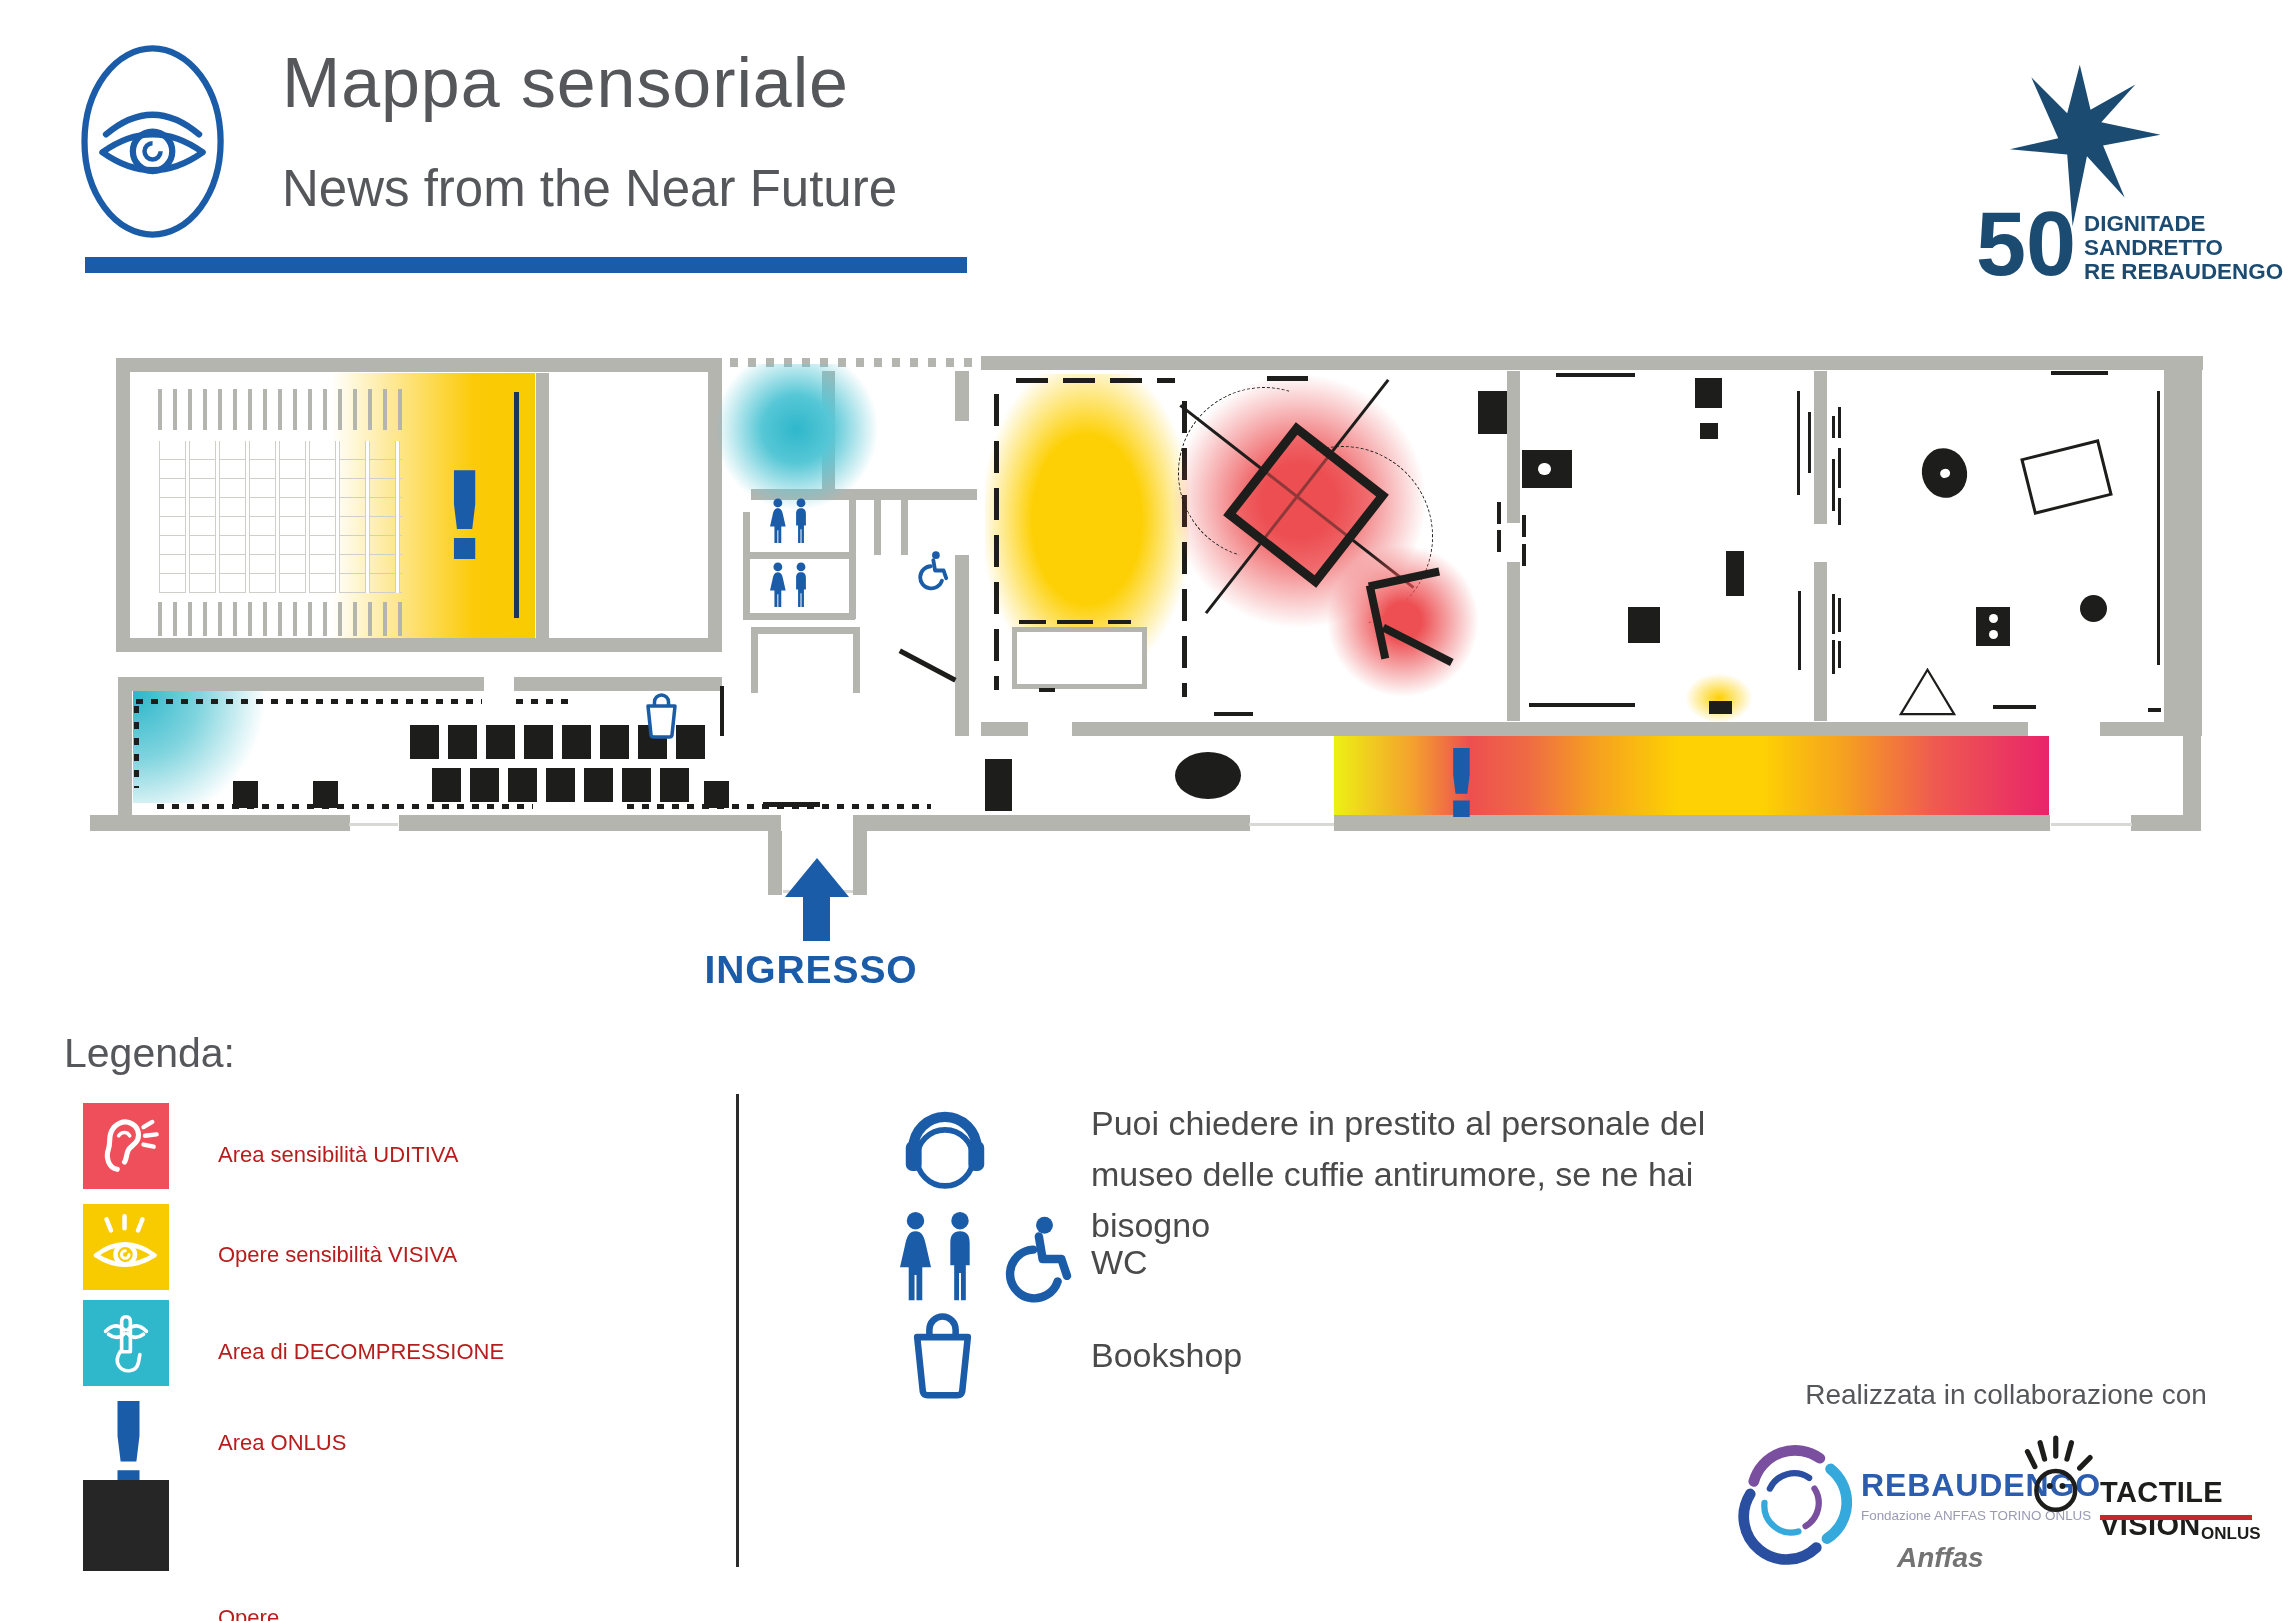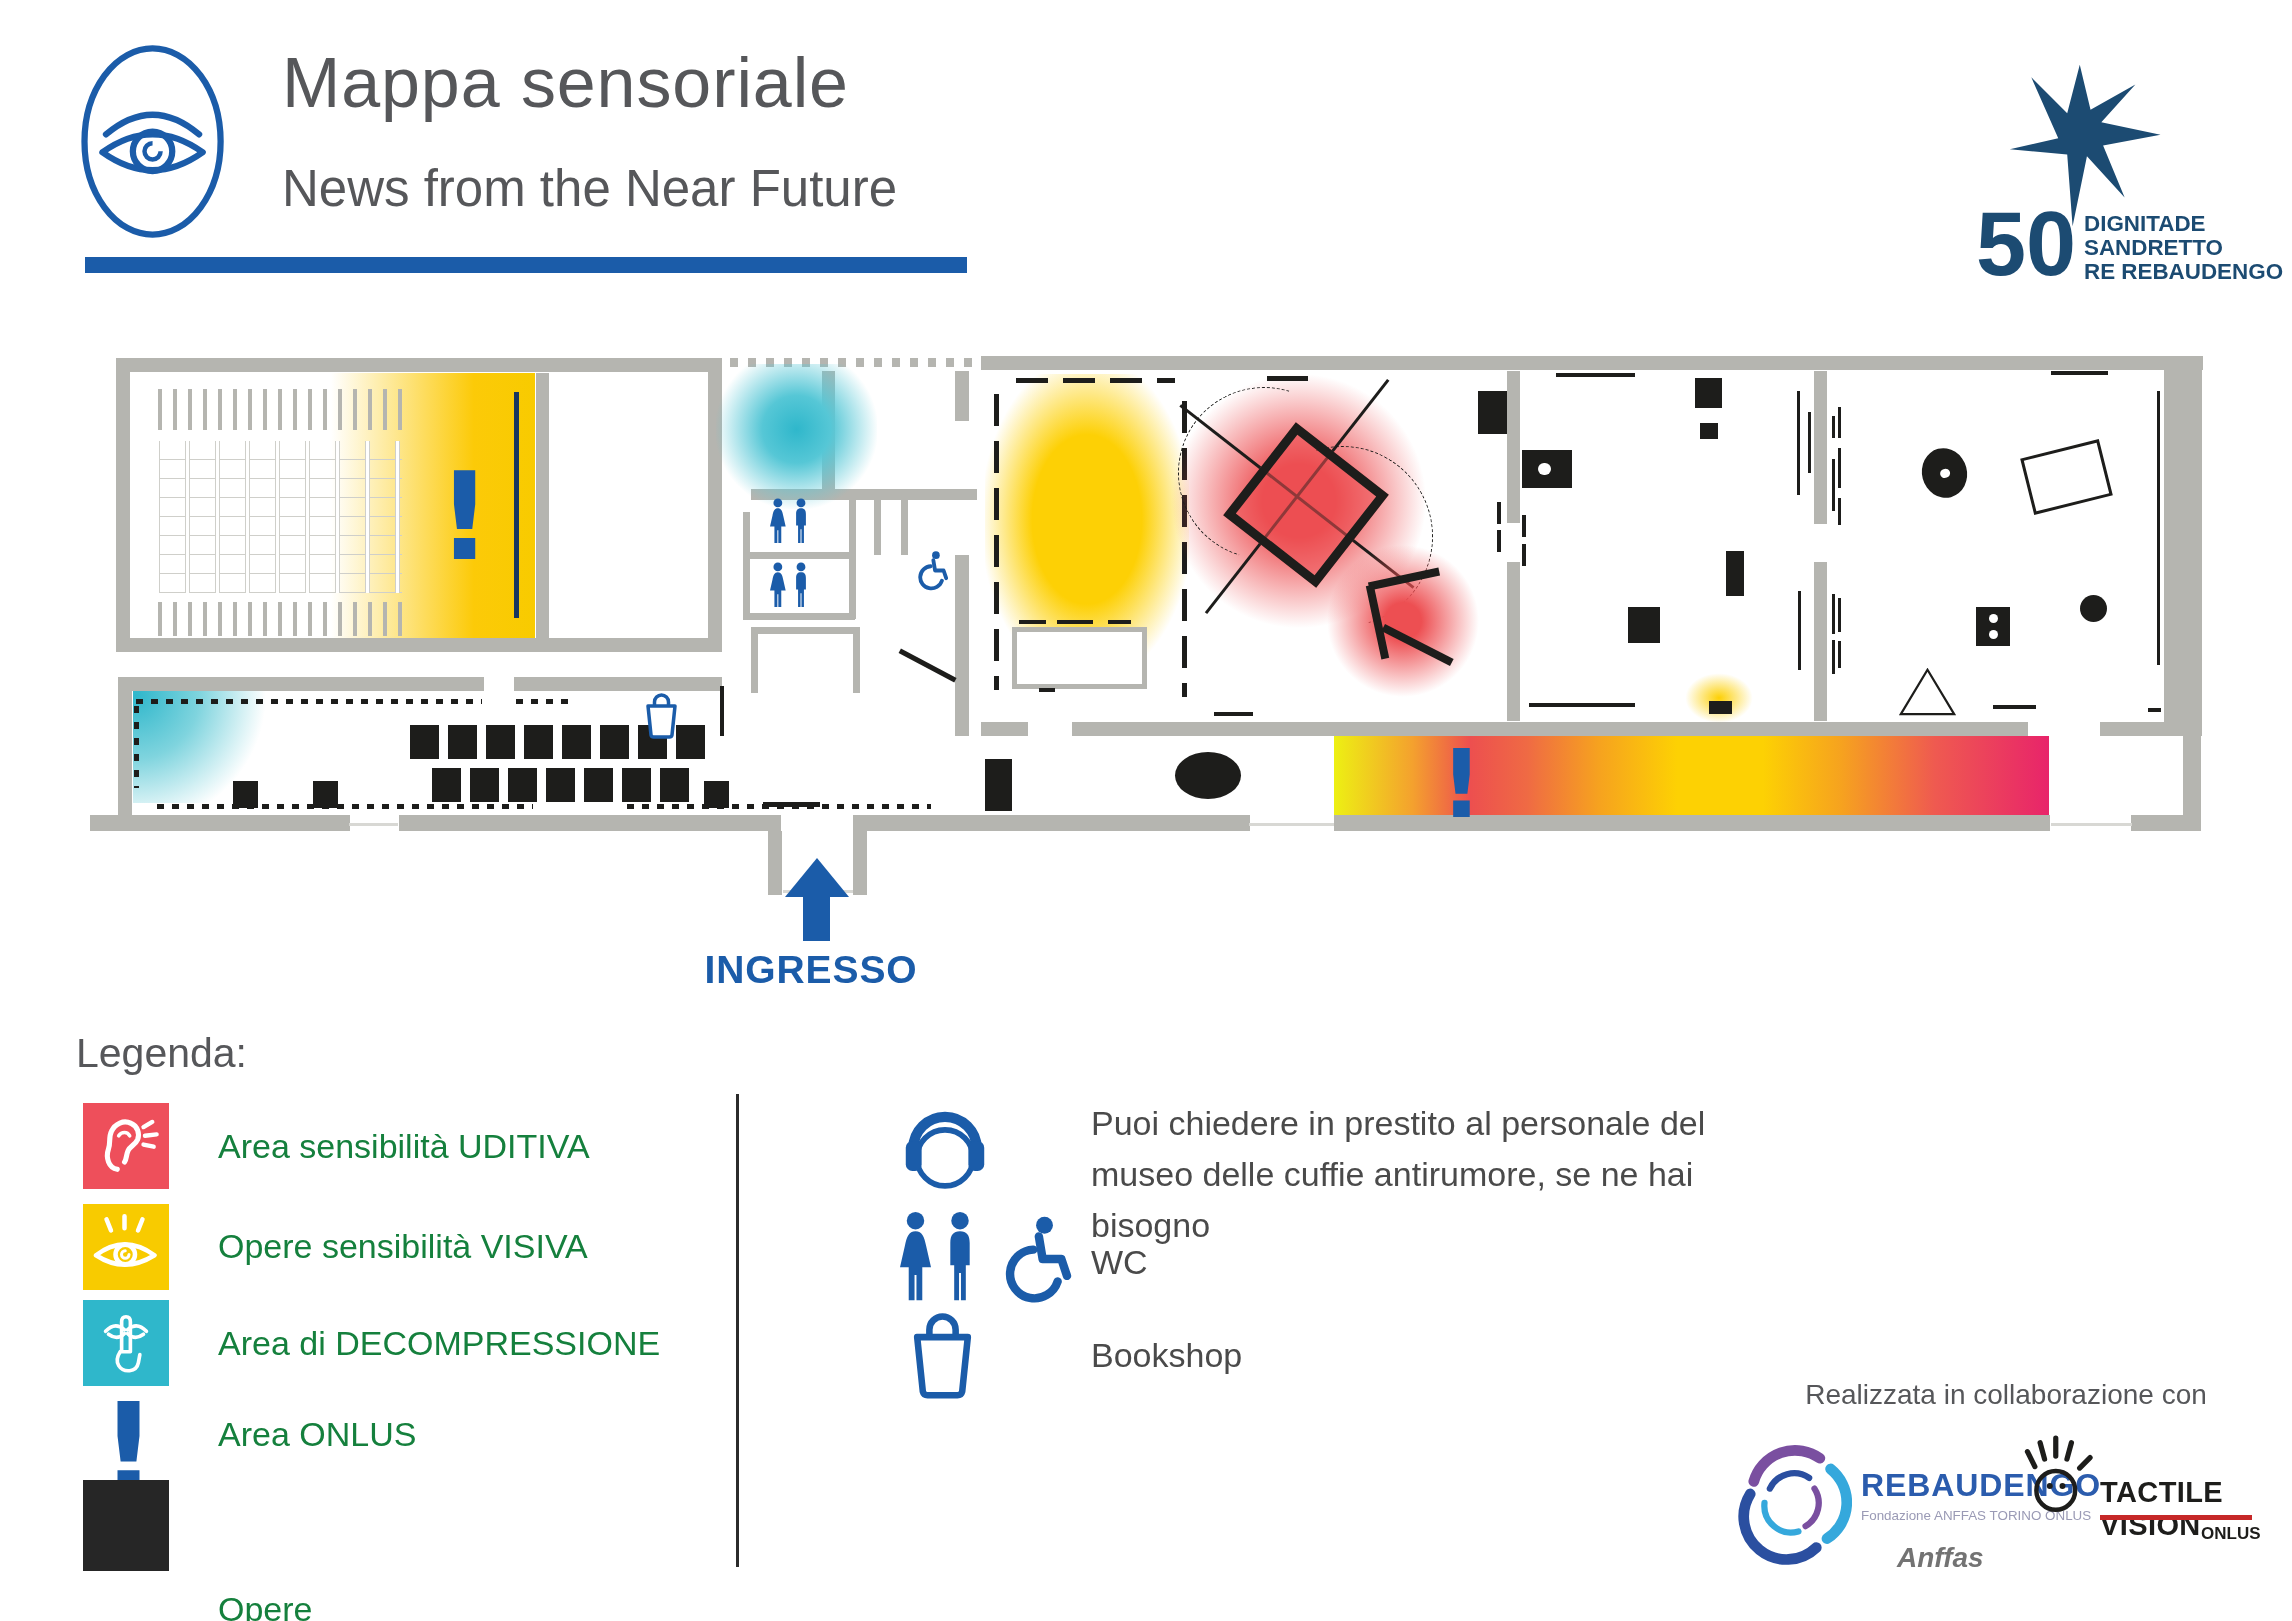--- a/index.html
+++ b/index.html
@@ -23,23 +23,23 @@
       repeating-linear-gradient(90deg,#cfcfca 0 0.9px,transparent 0.9px 30px),
       repeating-linear-gradient(90deg,transparent 0 26px,#cfcfca 26px 27px,transparent 27px 30px),
       repeating-linear-gradient(0deg,#cfcfca 0 0.9px,transparent 0.9px 19px);}
   .excl{position:absolute;font-weight:bold;color:#1b5ca9;line-height:1;font-family:"DejaVu Sans",sans-serif;}
   .title{position:absolute;left:282px;top:43px;font-size:70px;color:#56575a;letter-spacing:0.9px;}
   .subtitle{position:absolute;left:282px;top:159px;font-size:51px;color:#56575a;}
   .rule{position:absolute;left:85px;top:257px;width:882px;height:16px;background:#1b5ca9;}
   .fsrr-text{position:absolute;left:2084px;top:212px;font-size:22.4px;line-height:24px;font-weight:bold;
              color:#1c4b72;letter-spacing:0px;}
   .fsrr-30{position:absolute;left:1976px;top:199px;font-size:90px;font-weight:bold;color:#1c4b72;line-height:1;}
-  .leg-head{position:absolute;left:76px;top:1030px;font-size:41px;color:#56575a;}
+  .leg-head{position:absolute;left:64px;top:1030px;font-size:41px;color:#56575a;}
   .leg-sq{position:absolute;left:83px;width:86px;height:86px;display:flex;align-items:center;justify-content:center;}
-  .leg-label{position:absolute;left:218px;font-size:34px;color:#15803d;}
+  .leg-label{position:absolute;left:218px;font-size:22px;color:#b91c1c;margin-top:15px;}
   .svc-label{position:absolute;left:1091px;font-size:34px;color:#4a4a4a;}
   .cred-head{position:absolute;left:1755px;top:1379px;width:502px;text-align:center;font-size:28px;color:#56575a;}
   .divider{position:absolute;left:736px;top:1094px;width:2.7px;height:473px;background:#2b2b2b;}
   .grad-bar{position:absolute;left:1334px;top:736px;width:715px;height:79px;
     background:linear-gradient(90deg,#edf013 0%,#f4a12e 11%,#ed4f4f 19%,#ef6a44 27%,#f6a21f 37%,
                #fdd103 48%,#fdd103 60%,#f6a21f 71%,#ef5a50 84%,#e8246a 100%);}
   .arrow-head{position:absolute;left:785px;top:858px;width:0;height:0;
     border-left:32px solid transparent;border-right:32px solid transparent;border-bottom:39px solid #1b5ca9;}
   .arrow-shaft{position:absolute;left:803px;top:896px;width:27px;height:45px;background:#1b5ca9;}
   .ingresso{position:absolute;left:699px;top:948px;width:224px;text-align:center;

